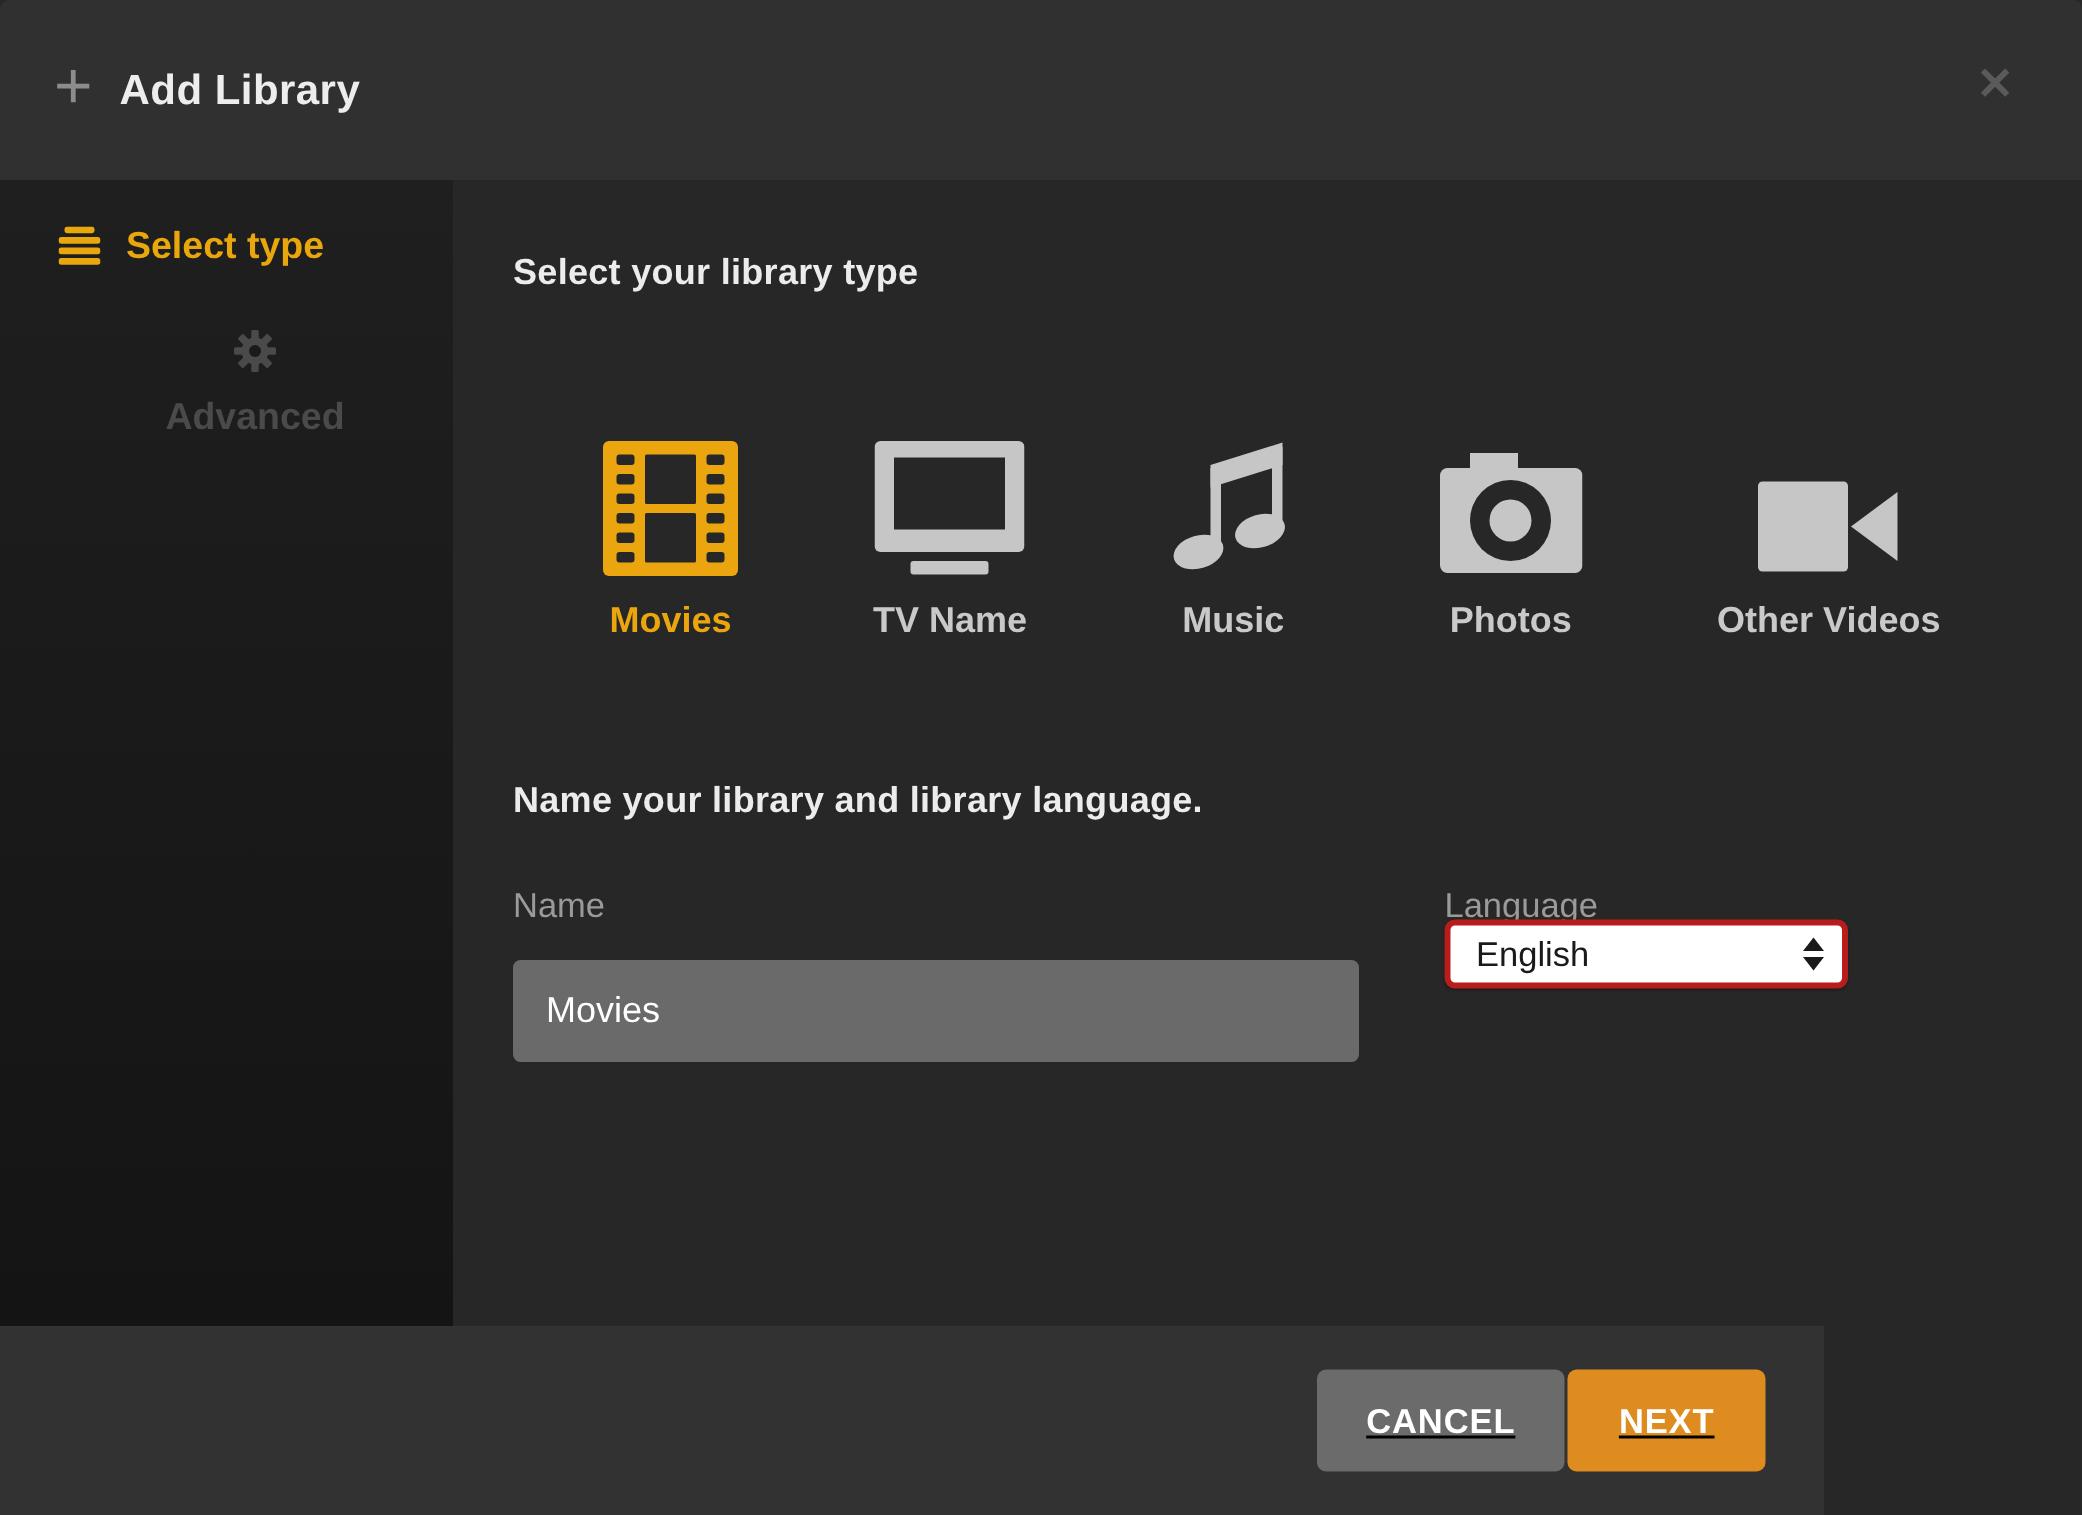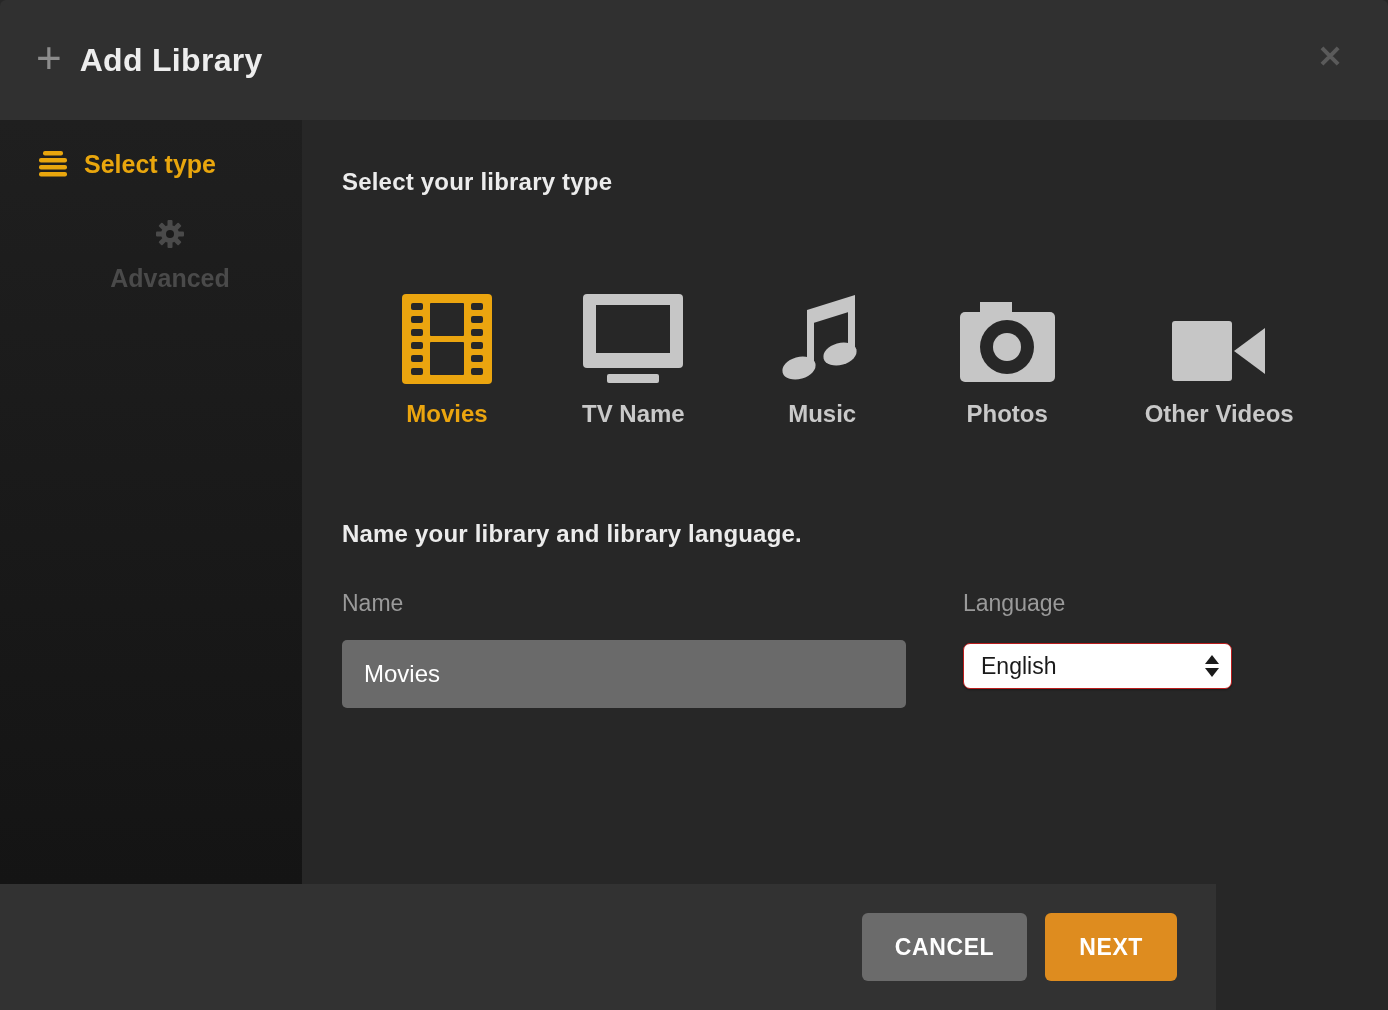--- a/index.html
+++ b/index.html
@@ -6,21 +6,21 @@
   html, body { width: 1388px; height: 1010px; overflow: hidden; background: #272727;
                font-family: "Liberation Sans", sans-serif; }
   .dialog { position: relative; width: 1388px; height: 1010px; }
 
   
   .header { position: absolute; left: 0; top: 0; width: 1388px; height: 120px;
             background: #303030; display: flex; align-items: center; padding: 0 36px;
             border-radius: 6px 6px 0 0; }
   .plus-glyph { color: #8c8c8c; font-size: 44px; font-weight: 500; line-height: 1;
                 margin-right: 18px; margin-top: -4px; }
-  .dialog-title { color: #ededed; font-size: 32px; font-weight: 600; letter-spacing: 0.3px; }
+  .dialog-title { color: #ededed; font-size: 28px; font-weight: 600; letter-spacing: 0.3px; }
   .close-btn { position: absolute; right: 36px; top: 34px; width: 44px; height: 44px;
                display: flex; align-items: center; justify-content: center;
                color: #5a5a5a; font-size: 30px; font-weight: 700; cursor: pointer; }
 
   
   .sidebar { position: absolute; left: 0; top: 120px; width: 302px; height: 764px;
              background: linear-gradient(to bottom, #1f1f1f, #141414);
              padding: 16px 0 0 38px; text-align: center; }
   .side-item { display: flex; align-items: center; gap: 16px; height: 56px;
                margin-bottom: 28px; font-size: 25px; font-weight: 600; cursor: pointer; }
@@ -46,36 +46,36 @@
 
   .field-label { position: absolute; top: 470px; color: #9a9a9a; font-size: 23px; }
   .label-name { left: 40px; }
   .label-language { left: 661px; }
 
   .name-input { position: absolute; left: 40px; top: 520px; width: 564px; height: 68px;
                 background: #6a6a6a; border: none; border-radius: 5px; color: #ffffff;
                 font-size: 24px; font-family: "Liberation Sans", sans-serif;
                 padding: 0 22px; outline: none; }
 
-  .language-select { position: absolute; left: 661px; top: 523px; width: 269px; height: 46px;
-                     background: #ffffff; border: 1px solid #b91c1c; border-radius: 7px;
+  .language-select { position: absolute; left: 661px; top: 493px; width: 269px; height: 46px;
+                     background: #ffffff; border: 4px solid #b91c1c; border-radius: 7px;
                      display: flex; align-items: center; justify-content: space-between;
                      padding: 0 12px 0 17px; cursor: pointer;
                      box-shadow: 0 1px 2px rgba(0,0,0,0.35); }
   .language-value { color: #1a1a1a; font-size: 23px; }
   .stepper { display: flex; flex-direction: column; gap: 4px; align-items: center; }
   .tri-up { width: 0; height: 0; border-left: 7px solid transparent;
             border-right: 7px solid transparent; border-bottom: 9px solid #1a1a1a; }
   .tri-down { width: 0; height: 0; border-left: 7px solid transparent;
               border-right: 7px solid transparent; border-top: 9px solid #1a1a1a; }
 
   
   .footer { position: absolute; left: 0; top: 884px; width: 1216px; height: 126px;
             background: #323232; display: flex; align-items: center; justify-content: flex-end;
-            gap: 18px; padding-right: 39px; }
+            gap: 2px; padding-right: 39px; text-decoration: underline; }
   .btn { height: 68px; border: none; border-radius: 6px; color: #ffffff; font-size: 23px;
          font-weight: 700; letter-spacing: 0.6px; cursor: pointer;
          font-family: "Liberation Sans", sans-serif; }
   .btn-cancel { background: #6b6b6b; padding: 0 33px; }
   .btn-next { background: #de8c1f; padding: 0 34px; }
 </style>
 </head>
 <body>
 
 <div class="dialog">

